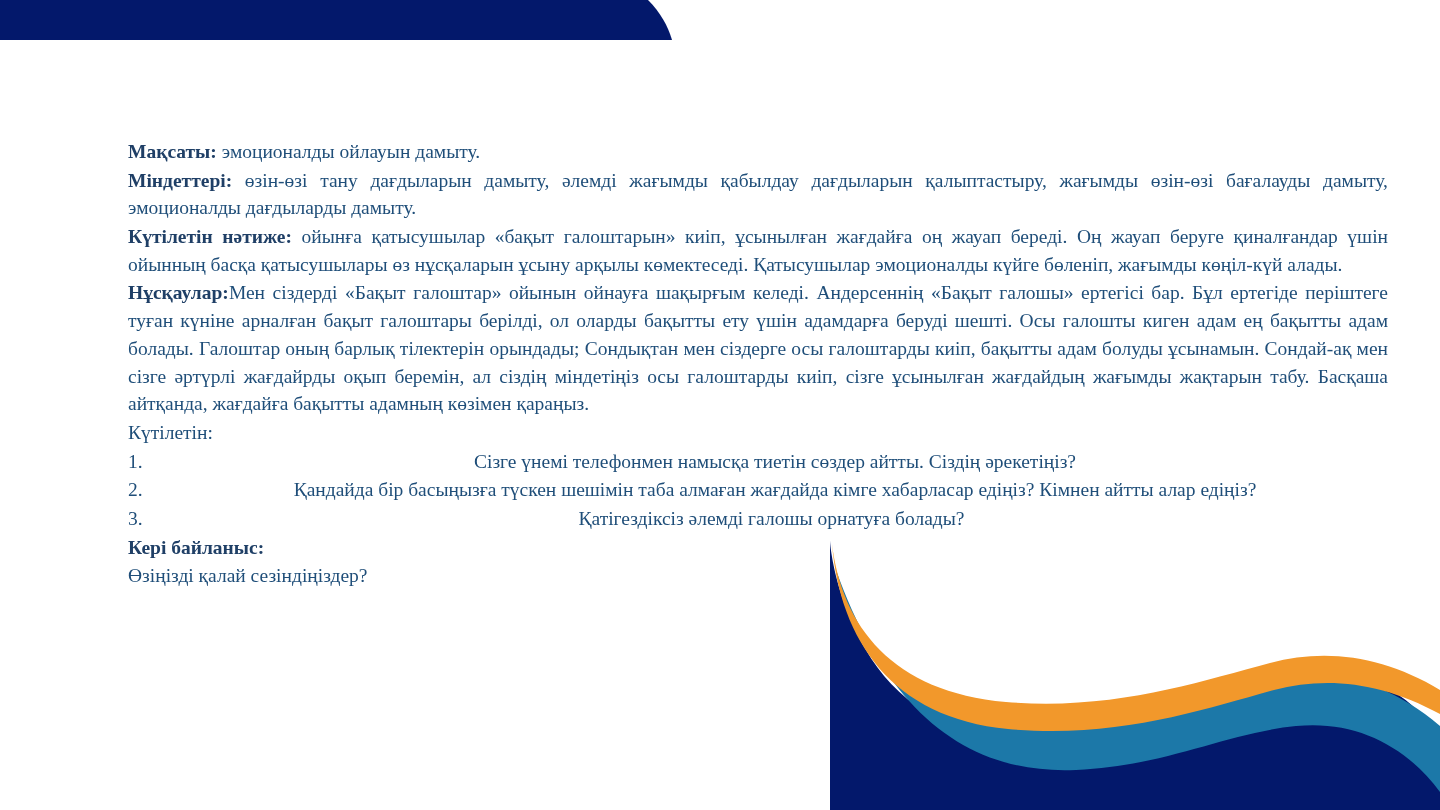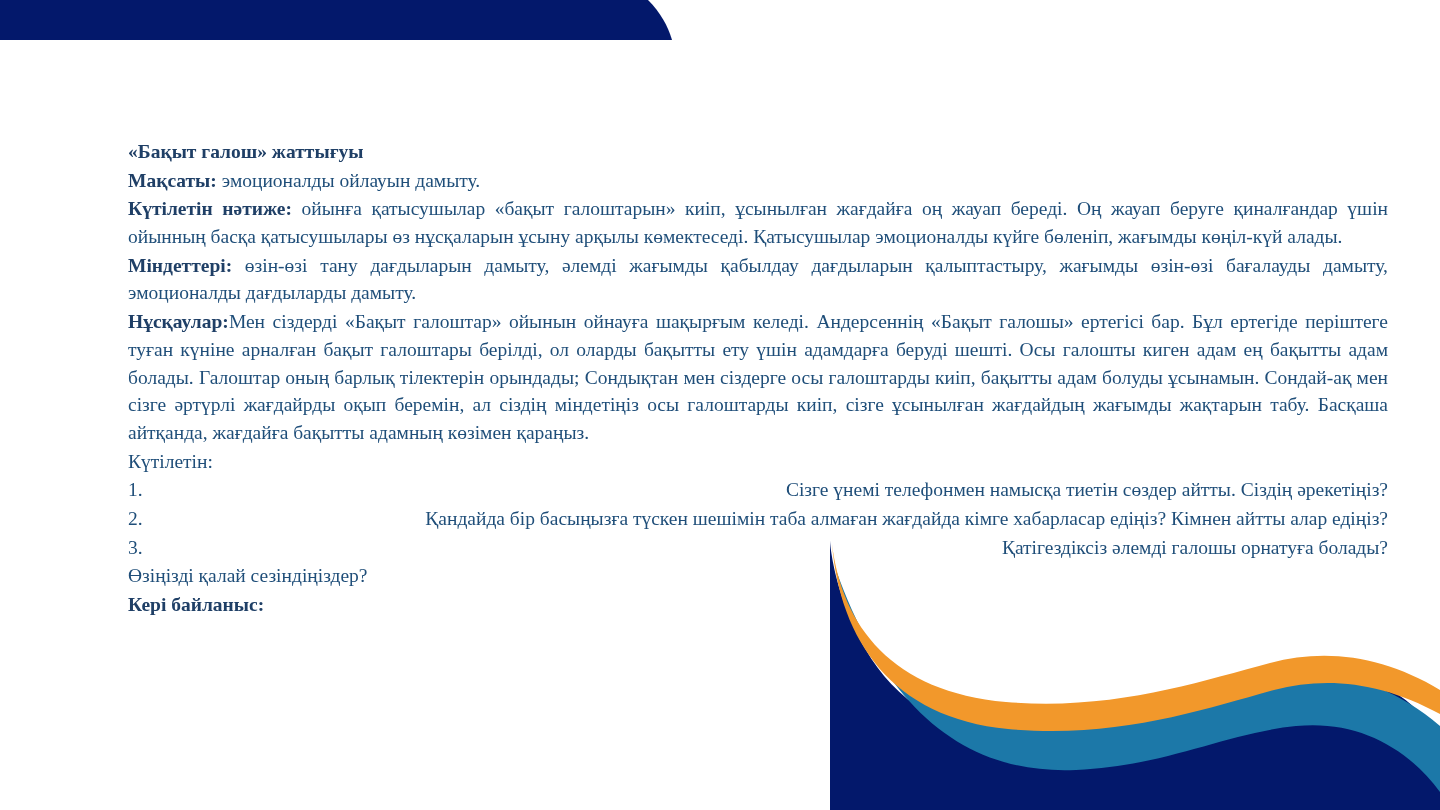--- a/index.html
+++ b/index.html
@@ -83,21 +83,21 @@
   .num-item .num {
     flex: 0 0 auto;
     width: 34px;
     text-align: left;
   }
   .num-item .num.tight {
     width: 27px;
   }
   .num-item .txt {
     flex: 1 1 auto;
-    text-align: right;
+    text-align: center;
   }
 </style>
 </head>
 <body>
 
 <div class="slide">
 
   <svg class="deco-top" viewBox="0 0 700 40" preserveAspectRatio="none" aria-hidden="true">
     <path d="M0,0 L648,0 C660,12 668,26 672,40 L0,40 Z" fill="#03186B"></path>
   </svg>
@@ -114,34 +114,31 @@
              C400,203 340,236 250,240 C140,245 60,180 10,40 Z" fill="#1C78A8"></path>
 
     <path d="M6,14 C16,96 66,162 180,172
              C286,181 372,152 444,133 C500,118 558,126 614,160
              L614,184 C556,152 500,146 448,160
              C376,180 290,209 182,199 C66,188 14,110 6,14 Z" fill="#F2982B"></path>
   </svg>
 
   <div class="content">
 
-    <p class="nojust">
-      <span class="heading-line">«Бақыт галош» жаттығуы</span>
-    </p>
 
     <p class="nojust">
       <span class="lead">Мақсаты:</span><span> эмоционалды ойлауын дамыту.</span>
     </p>
 
     <p>
-      <span class="lead">Күтілетін нәтиже:</span><span> ойынға қатысушылар «бақыт галоштарын» киіп, ұсынылған жағдайға оң жауап береді. Оң жауап беруге қиналғандар үшін ойынның басқа қатысушылары өз нұсқаларын ұсыну арқылы көмектеседі. Қатысушылар эмоционалды күйге бөленіп,  жағымды көңіл-күй алады.</span>
+      <span class="lead">Міндеттері:</span><span> өзін-өзі тану дағдыларын дамыту, әлемді жағымды қабылдау дағдыларын қалыптастыру, жағымды өзін-өзі бағалауды дамыту, эмоционалды дағдыларды дамыту.</span>
     </p>
 
     <p>
-      <span class="lead">Міндеттері:</span><span> өзін-өзі тану дағдыларын дамыту, әлемді жағымды қабылдау дағдыларын қалыптастыру, жағымды өзін-өзі бағалауды дамыту, эмоционалды дағдыларды дамыту.</span>
+      <span class="lead">Күтілетін нәтиже:</span><span> ойынға қатысушылар «бақыт галоштарын» киіп, ұсынылған жағдайға оң жауап береді. Оң жауап беруге қиналғандар үшін ойынның басқа қатысушылары өз нұсқаларын ұсыну арқылы көмектеседі. Қатысушылар эмоционалды күйге бөленіп,  жағымды көңіл-күй алады.</span>
     </p>
 
     <p>
       <span class="lead">Нұсқаулар:</span><span>Мен сіздерді «Бақыт галоштар» ойынын ойнауға шақырғым келеді. Андерсеннің «Бақыт галошы» ертегісі бар. Бұл ертегіде періштеге туған күніне арналған бақыт галоштары берілді, ол оларды бақытты ету үшін адамдарға беруді шешті. Осы галошты киген адам ең бақытты адам болады. Галоштар оның барлық тілектерін орындады; Сондықтан мен сіздерге осы галоштарды киіп, бақытты адам болуды ұсынамын. Сондай-ақ мен сізге әртүрлі жағдайрды оқып беремін, ал сіздің міндетіңіз осы галоштарды киіп, сізге ұсынылған жағдайдың жағымды жақтарын табу. Басқаша айтқанда, жағдайға бақытты адамның көзімен қараңыз.</span>
     </p>
 
     <p class="nojust">
       <span>Күтілетін:</span>
     </p>
 
@@ -154,22 +151,22 @@
       <span class="num">2.</span>
       <span class="txt">Қандайда бір басыңызға түскен шешімін таба алмаған жағдайда кімге хабарласар едіңіз? Кімнен айтты алар едіңіз?</span>
     </p>
 
     <p class="num-item">
       <span class="num tight">3.</span>
       <span class="txt">Қатігездіксіз әлемді галошы орнатуға болады?</span>
     </p>
 
     <p class="nojust">
-      <span>Өзіңізді қалай сезіндіңіздер?</span>
+      <span class="lead">Кері байланыс:</span>
     </p>
 
     <p class="nojust">
-      <span class="lead">Кері байланыс:</span>
+      <span>Өзіңізді қалай сезіндіңіздер?</span>
     </p>
 
 
   </div>
 </div>
 
 </body></html>

